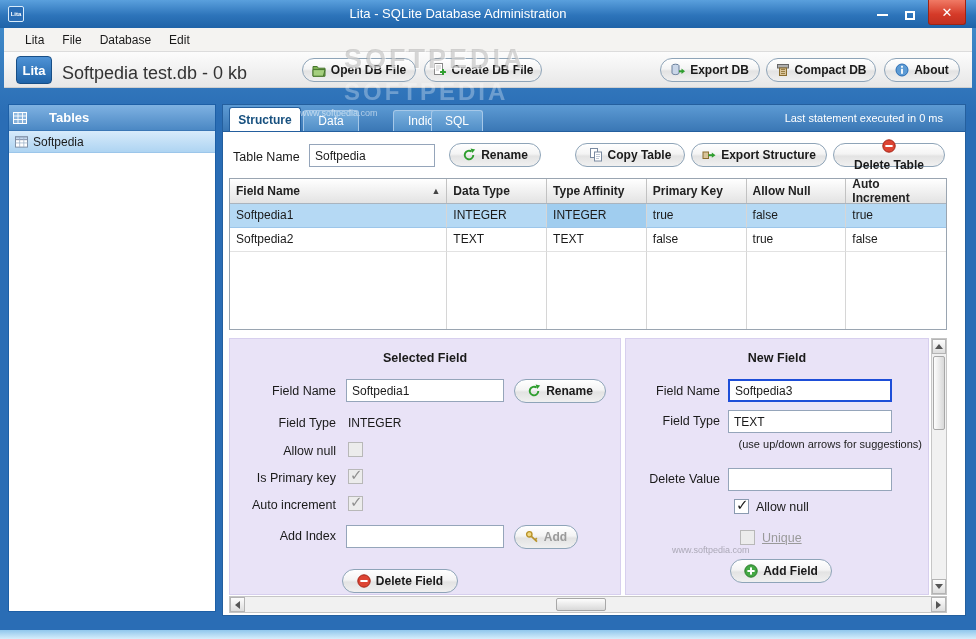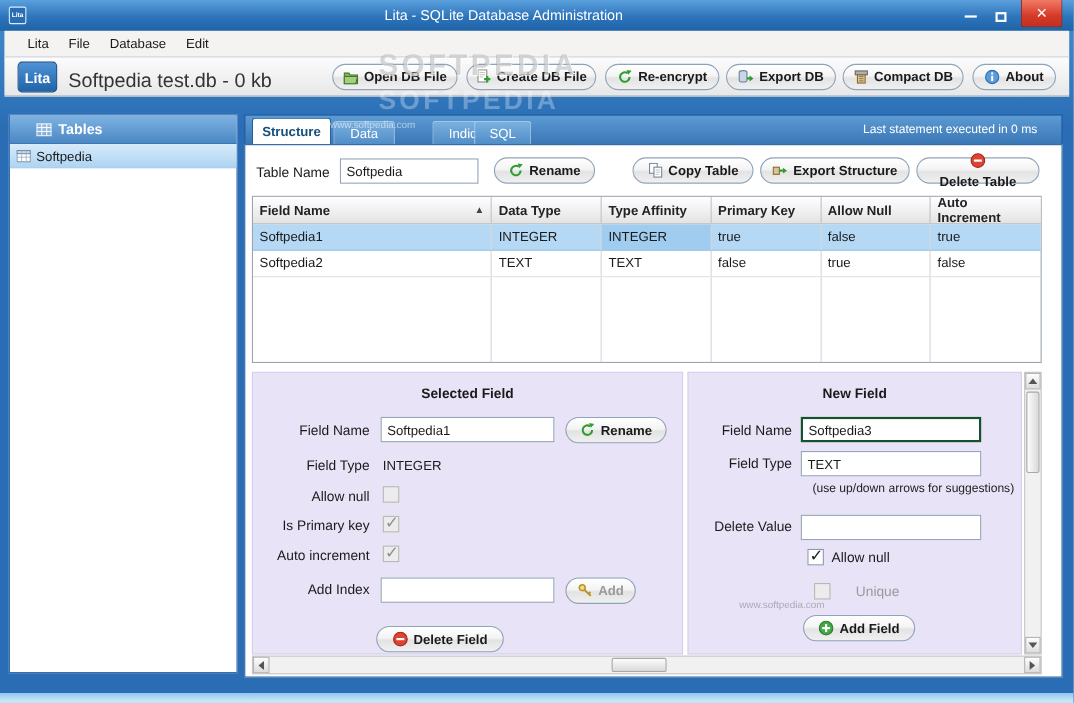--- a/index.html
+++ b/index.html
@@ -43,21 +43,21 @@
     border:1px solid #8ea4b8; border-radius:12px; font-size:12px; font-weight:bold; color:#1a1a1a;
     font-family:inherit; cursor:pointer; padding:0 10px; white-space:nowrap; }
   .btn.disabled { color:#9a9a9a; }
   .btn svg { flex:0 0 auto; }
 
   
   .sidebar { position:absolute; left:8px; top:104px; width:208px; height:508px; background:#fff;
     border:1px solid #1d5fa6; }
   .sidebar-header { height:26px; background:linear-gradient(180deg,#7fb2e2,#4b88c4);
     border-bottom:1px solid #3a77b5; color:#fff; font-weight:bold; font-size:13px;
-    display:flex; align-items:center; gap:6px; padding-left:24px; }
+    display:flex; align-items:center; gap:22px; padding-left:4px; }
   .list-item { height:22px; display:flex; align-items:center; gap:5px; padding-left:6px;
     font-size:12px; color:#1a1a1a; cursor:pointer; }
   .list-item.selected { background:linear-gradient(180deg,#d7ebfb,#aed4f2); border-bottom:1px solid #9cc6ea; }
 
   
   .main { position:absolute; left:222px; top:104px; width:744px; height:512px; }
   .tabstrip { position:absolute; top:0; left:0; right:0; height:27px;
     background:linear-gradient(180deg,#5d9bd4,#3a77b5); border:1px solid #245f9e; border-bottom:none; }
   .tab { position:absolute; top:5px; height:22px; line-height:20px; text-align:center;
     background:linear-gradient(180deg,#7ab0de,#4e8cc6); border:1px solid #a6c8e8; border-bottom:none;
@@ -92,21 +92,21 @@
 
   
   .panel { position:absolute; top:206px; height:257px; background:#e9e3f7; border:1px solid #d7cfee; }
   .panel.leftp { left:6px; width:392px; }
   .panel.rightp { left:402px; width:304px; }
   .panel-title { position:absolute; top:12px; left:0; right:0; text-align:center; font-weight:bold;
     font-size:12.5px; color:#1a1a1a; }
   .flabel { position:absolute; text-align:right; font-size:12.5px; color:#1a1a1a; }
   .pinput { position:absolute; height:23px; border:1px solid #95a5ba; padding:0 5px; font-size:12px;
     font-family:inherit; background:#fff; color:#1a1a1a; }
-  .pinput.focused { border:2px solid #14532d; }
+  .pinput.focused { border:2px solid #1d4ed8; }
   .value-text { position:absolute; font-size:12px; color:#1a1a1a; }
   .cb { position:absolute; width:15px; height:15px; background:#fff; border:1px solid #8a9ab0; cursor:pointer; }
   .cb.disabled { background:#ececec; border-color:#b8b8b8; }
   .cb.checked::after { content:"✓"; position:absolute; left:1px; top:-4px; font-size:15px; font-weight:bold; color:#1a1a1a; }
   .cb.disabled.checked::after { color:#8f8f8f; }
   .cb-label { position:absolute; font-size:12.5px; color:#1a1a1a; }
   .cb-label.gray { color:#9a9a9a; }
   .hint { position:absolute; font-size:11px; color:#222; text-align:right; }
 
   
@@ -179,27 +179,20 @@
       <span>Open DB File</span>
     </button>
     <button class="btn" style="left:420px; top:6px; width:118px;">
       <svg width="14" height="14" viewBox="0 0 14 14">
           <rect x="2.5" y="0.5" width="8" height="11" fill="#fff" stroke="#8a8a8a"></rect>
           <path d="M4 3h5M4 5h5M4 7h3" stroke="#b8b8b8" stroke-width="0.8"></path>
           <rect x="8" y="8" width="6" height="2" rx="0.5" fill="#2f9e2f"></rect>
           <rect x="10" y="6" width="2" height="6" rx="0.5" fill="#2f9e2f"></rect>
         </svg>
       <span>Create DB File</span>
-    </button>
-    <button class="btn" style="left:546px; top:6px; width:104px;">
-      <svg width="14" height="14" viewBox="0 0 14 14">
-          <path d="M11.3 7A4.3 4.3 0 1 1 9.6 3.6" fill="none" stroke="#2f9e2f" stroke-width="1.9"></path>
-          <polygon points="8.6,0.6 13.2,1.4 10.2,4.9" fill="#2f9e2f"></polygon>
-        </svg>
-      <span>Re-encrypt</span>
     </button>
     <button class="btn" style="left:656px; top:6px; width:100px;">
       <svg width="14" height="14" viewBox="0 0 14 14">
           <ellipse cx="4.5" cy="2.8" rx="3.5" ry="1.6" fill="#c9d6e8" stroke="#6a7f9a"></ellipse>
           <path d="M1 2.8v7.2c0 .9 1.6 1.6 3.5 1.6S8 10.9 8 10V2.8" fill="#c9d6e8" stroke="#6a7f9a"></path>
           <path d="M8 8.3h3" stroke="#2f9e2f" stroke-width="2"></path>
           <polygon points="10.5,5.6 14,8.3 10.5,11" fill="#2f9e2f"></polygon>
         </svg>
       <span>Export DB</span>
     </button>
@@ -376,21 +369,21 @@
 
         <span class="hint" style="left:20px; top:99px; width:276px;">(use up/down arrows for suggestions)</span>
 
         <span class="flabel" style="left:2px; top:133px; width:92px;">Delete Value</span>
         <input class="pinput" style="left: 102px; top: 129px; width: 164px;" value="">
 
         <span class="cb checked" style="left:108px; top:160px;"></span>
         <span class="cb-label" style="left:130px; top:161px;">Allow null</span>
 
         <span class="cb disabled" style="left:114px; top:191px;"></span>
-        <span class="cb-label gray" style="left:152px; top:192px;">Unique</span>
+        <span class="cb-label gray" style="left:136px; top:192px;text-decoration:underline;">Unique</span>
 
         <button class="btn" style="left:104px; top:220px; width:102px;">
           <svg width="14" height="14" viewBox="0 0 14 14">
               <circle cx="7" cy="7" r="6.2" fill="#43a843" stroke="#2c7c2c"></circle>
               <rect x="3.4" y="6" width="7.2" height="2" fill="#fff"></rect>
               <rect x="6" y="3.4" width="2" height="7.2" fill="#fff"></rect>
             </svg>
           <span>Add Field</span>
         </button>
       </div>

